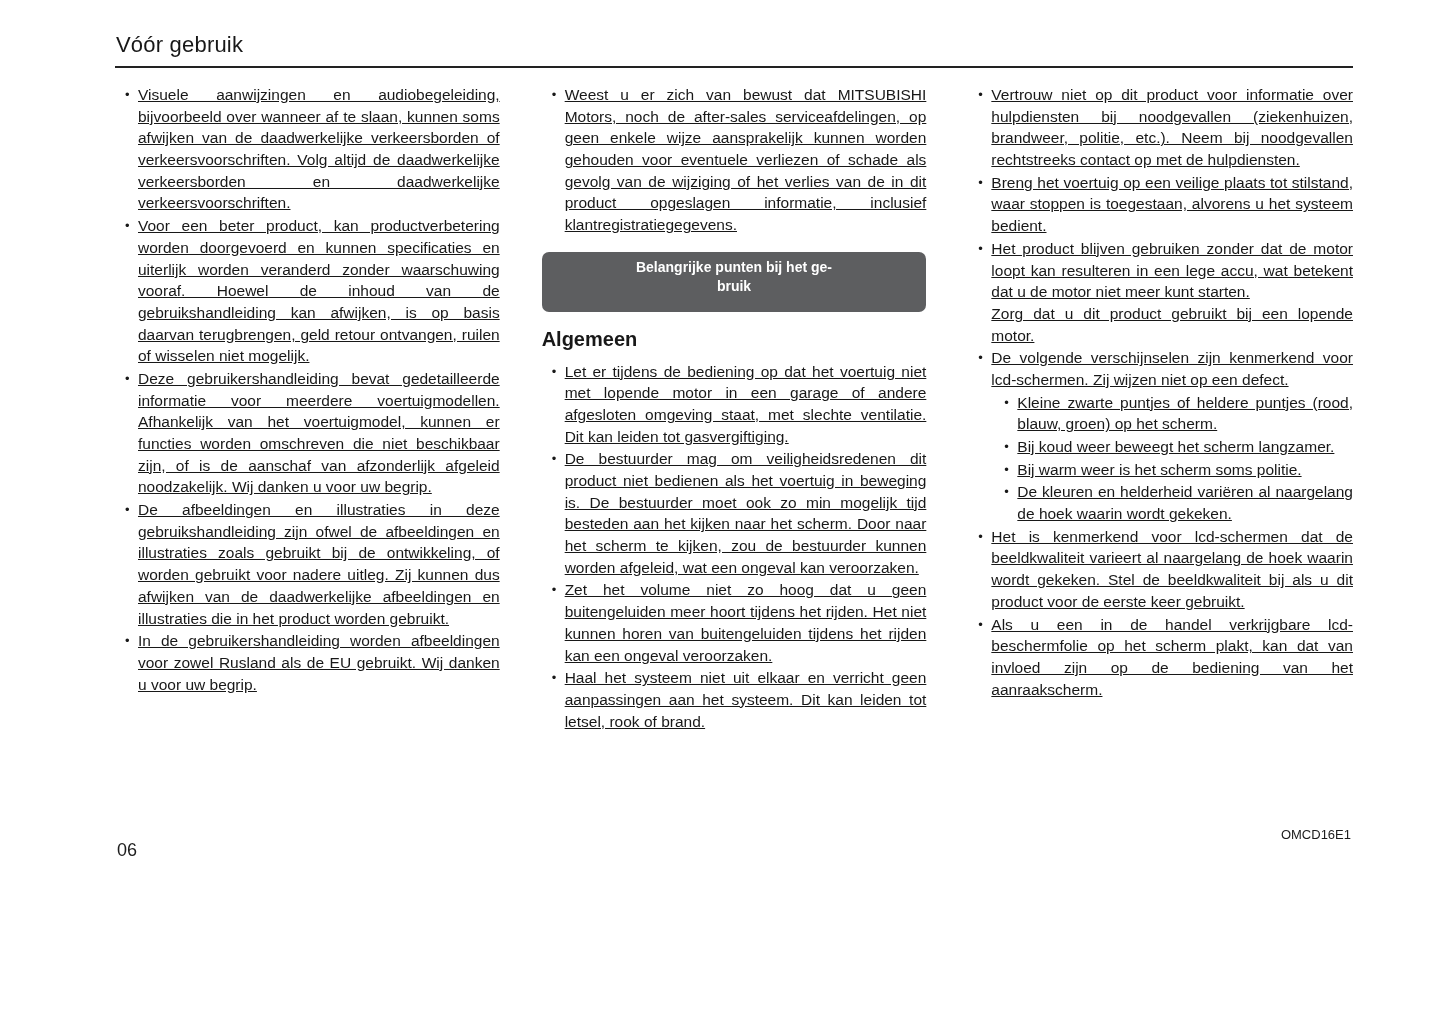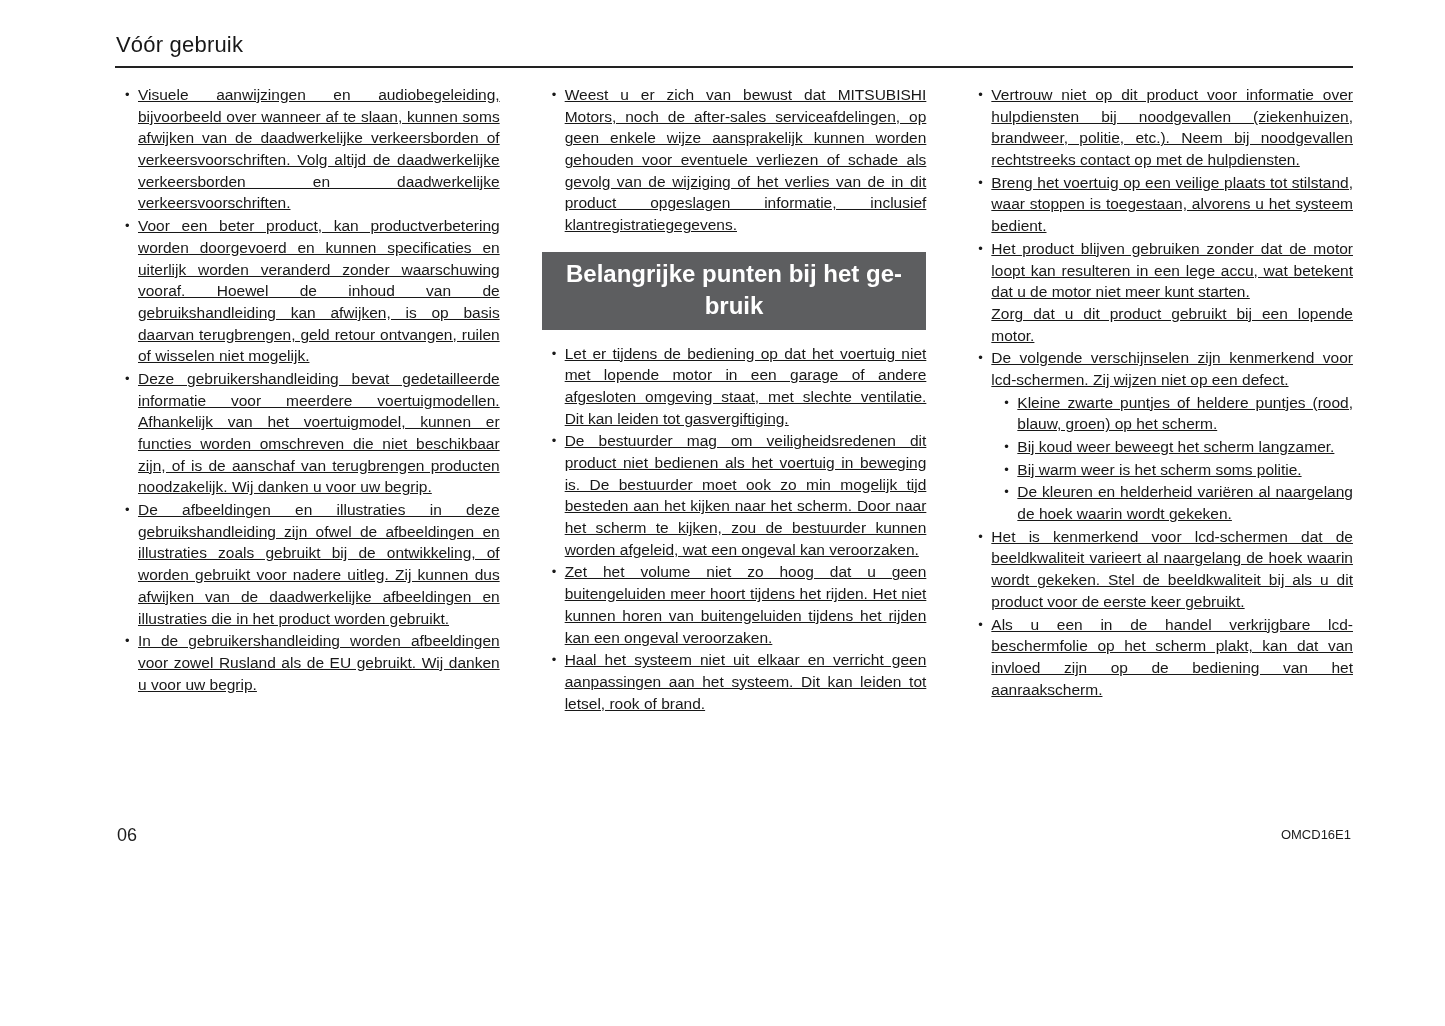--- a/index.html
+++ b/index.html
@@ -57,37 +57,38 @@
     white-space: pre-line;
     text-decoration: underline;
   }
   .sub {
     margin-left: 26px;
   }
   .banner {
     background: #5d5e60;
     color: #ffffff;
     font-weight: bold;
-    font-size: 24px;
+    font-size: 14px;
     line-height: 1.35;
     text-align: center;
-    padding: 6px 6px 7px 6px;
+    padding: 6px 6px 16px 6px;
     margin: 16px 0 13px 0;
     white-space: pre-line;
+    border-radius: 7px;
   }
   .heading {
     font-size: 20px;
     font-weight: bold;
     text-align: left;
     margin: 8px 0 8px 0;
   }
   .footer-left {
     position: absolute;
     left: 117px;
-    bottom: 34px;
+    bottom: 19px;
     font-size: 18px;
     color: #1c1c1c;
   }
   .footer-right {
     position: absolute;
     right: 94px;
     bottom: 38px;
     font-size: 13px;
     color: #1c1c1c;
   }
@@ -106,38 +107,39 @@
         <div class="bullet">
           <span class="marker">•</span>
           <div class="btext">Visuele aanwijzingen en audiobegeleiding, bijvoorbeeld over wanneer af te slaan, kunnen soms afwijken van de daadwerkelijke verkeersborden of verkeersvoorschriften. Volg altijd de daadwerkelijke verkeersborden en daadwerkelijke verkeersvoorschriften.</div>
         </div>
         <div class="bullet">
           <span class="marker">•</span>
           <div class="btext">Voor een beter product, kan productverbetering worden doorgevoerd en kunnen specificaties en uiterlijk worden veranderd zonder waarschuwing vooraf. Hoewel de inhoud van de gebruikshandleiding kan afwijken, is op basis daarvan terugbrengen, geld retour ontvangen, ruilen of wisselen niet mogelijk.</div>
         </div>
         <div class="bullet">
           <span class="marker">•</span>
-          <div class="btext">Deze gebruikershandleiding bevat gedetailleerde informatie voor meerdere voertuigmodellen. Afhankelijk van het voertuigmodel, kunnen er functies worden omschreven die niet beschikbaar zijn, of is de aanschaf van terugbrengen producten noodzakelijk. Wij danken u voor uw begrip.</div>
+          <div class="btext">Deze gebruikershandleiding bevat gedetailleerde informatie voor meerdere voertuigmodellen. Afhankelijk van het voertuigmodel, kunnen er functies worden omschreven die niet beschikbaar zijn, of is de aanschaf van afzonderlijk afgeleid noodzakelijk. Wij danken u voor uw begrip.</div>
         </div>
         <div class="bullet">
           <span class="marker">•</span>
           <div class="btext">De afbeeldingen en illustraties in deze gebruikshandleiding zijn ofwel de afbeeldingen en illustraties zoals gebruikt bij de ontwikkeling, of worden gebruikt voor nadere uitleg. Zij kunnen dus afwijken van de daadwerkelijke afbeeldingen en illustraties die in het product worden gebruikt.</div>
         </div>
         <div class="bullet">
           <span class="marker">•</span>
           <div class="btext">In de gebruikershandleiding worden afbeeldingen voor zowel Rusland als de EU gebruikt. Wij danken u voor uw begrip.</div>
         </div>
       </div>
     <div class="col">
         <div class="bullet">
           <span class="marker">•</span>
           <div class="btext">Weest u er zich van bewust dat MITSUBISHI Motors, noch de after-sales serviceafdelingen, op geen enkele wijze aansprakelijk kunnen worden gehouden voor eventuele verliezen of schade als gevolg van de wijziging of het verlies van de in dit product opgeslagen informatie, inclusief klantregistratiegegevens.</div>
         </div>
         <div class="banner">Belangrijke punten bij het ge-
 bruik</div>
+        <div class="heading">Algemeen</div>
         <div class="bullet">
           <span class="marker">•</span>
           <div class="btext">Let er tijdens de bediening op dat het voertuig niet met lopende motor in een garage of andere afgesloten omgeving staat, met slechte ventilatie. Dit kan leiden tot gasvergiftiging.</div>
         </div>
         <div class="bullet">
           <span class="marker">•</span>
           <div class="btext">De bestuurder mag om veiligheidsredenen dit product niet bedienen als het voertuig in beweging is. De bestuurder moet ook zo min mogelijk tijd besteden aan het kijken naar het scherm. Door naar het scherm te kijken, zou de bestuurder kunnen worden afgeleid, wat een ongeval kan veroorzaken.</div>
         </div>
         <div class="bullet">
           <span class="marker">•</span>

